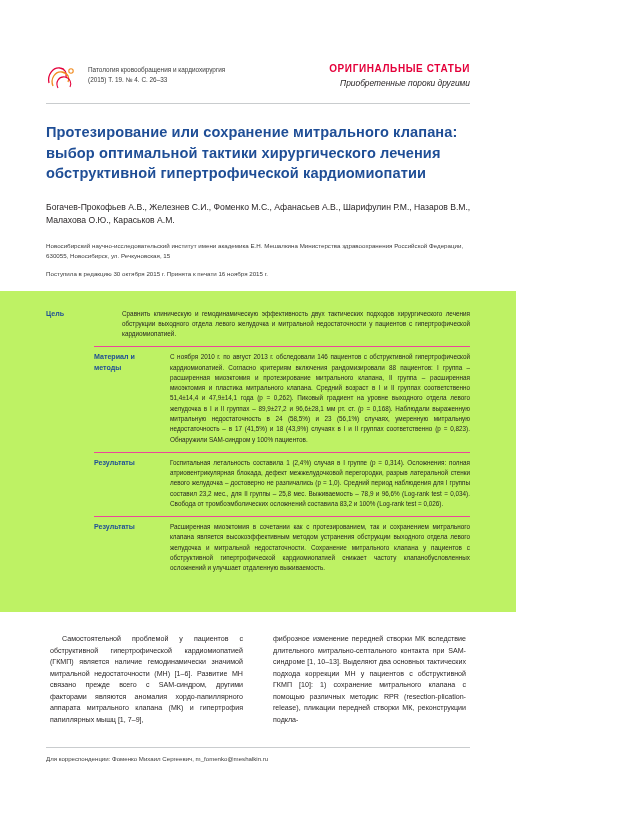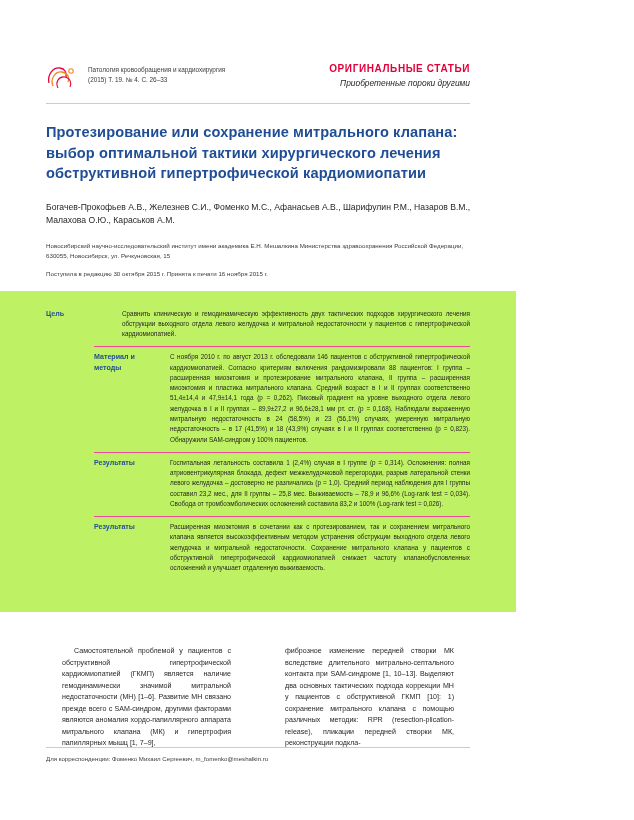--- a/index.html
+++ b/index.html
@@ -134,21 +134,21 @@
     gap: 22px;
     padding: 18px 46px 0 46px;
   }
   .col {
     flex: 1 1 0;
     font-size: 7.1px;
     line-height: 1.62;
     text-align: justify;
     color: #231f20;
   }
-  .col p { margin: 16px; }
+  .col p { margin: 4px; }
   .col p.indent { text-indent: 12px; }
 
   
   .footer {
     position: absolute;
     left: 46px;
     right: 46px;
     bottom: 58px;
   }
   .footer-rule {

